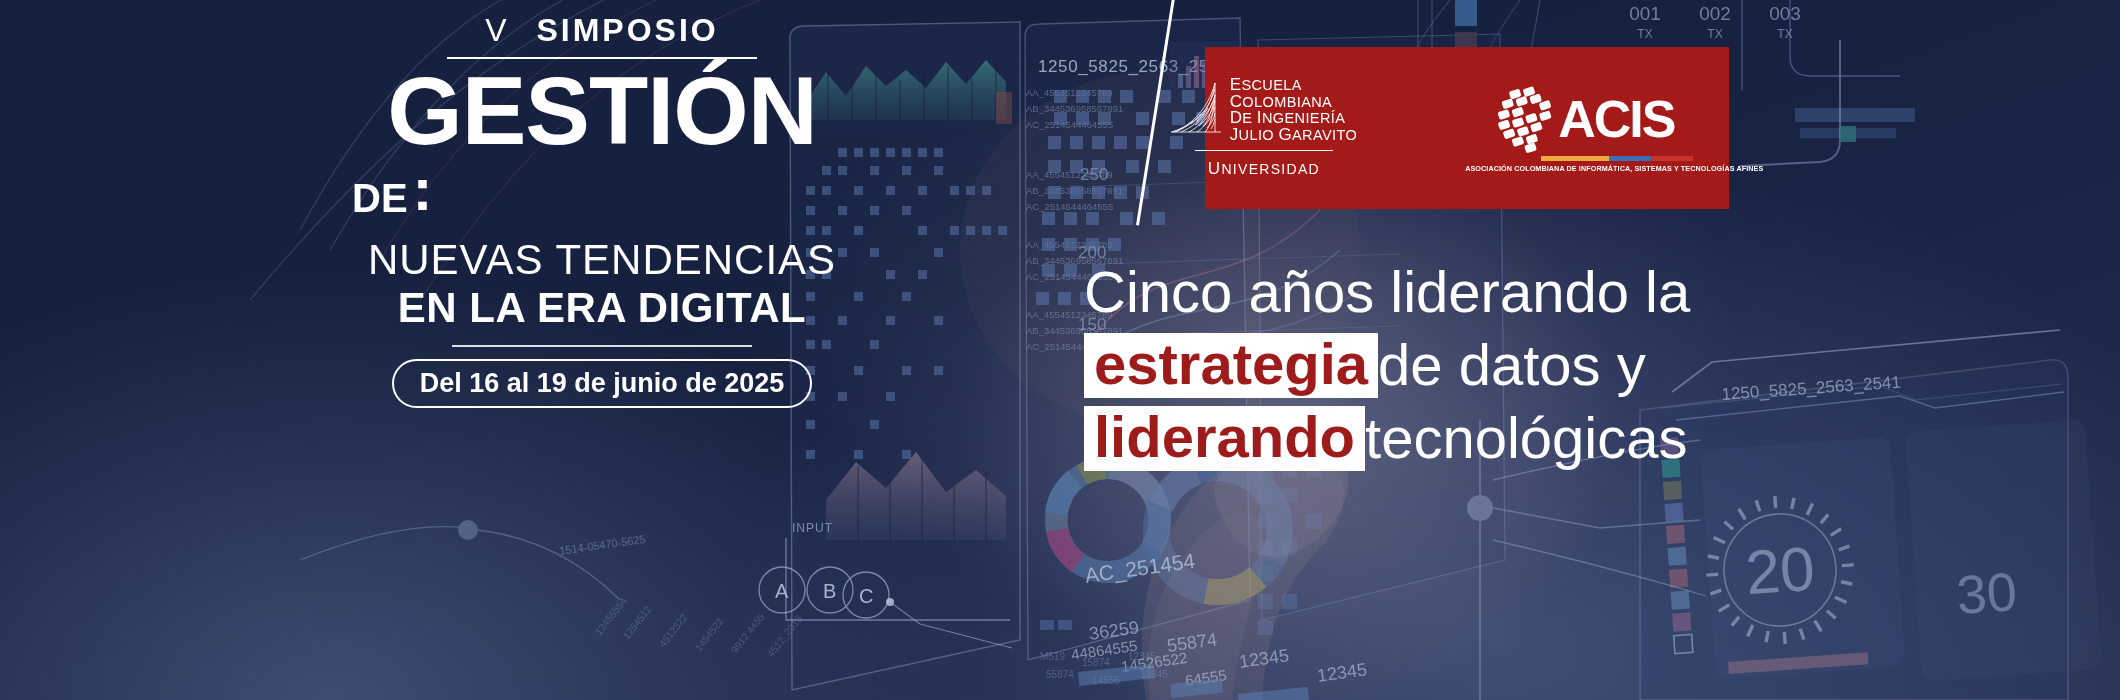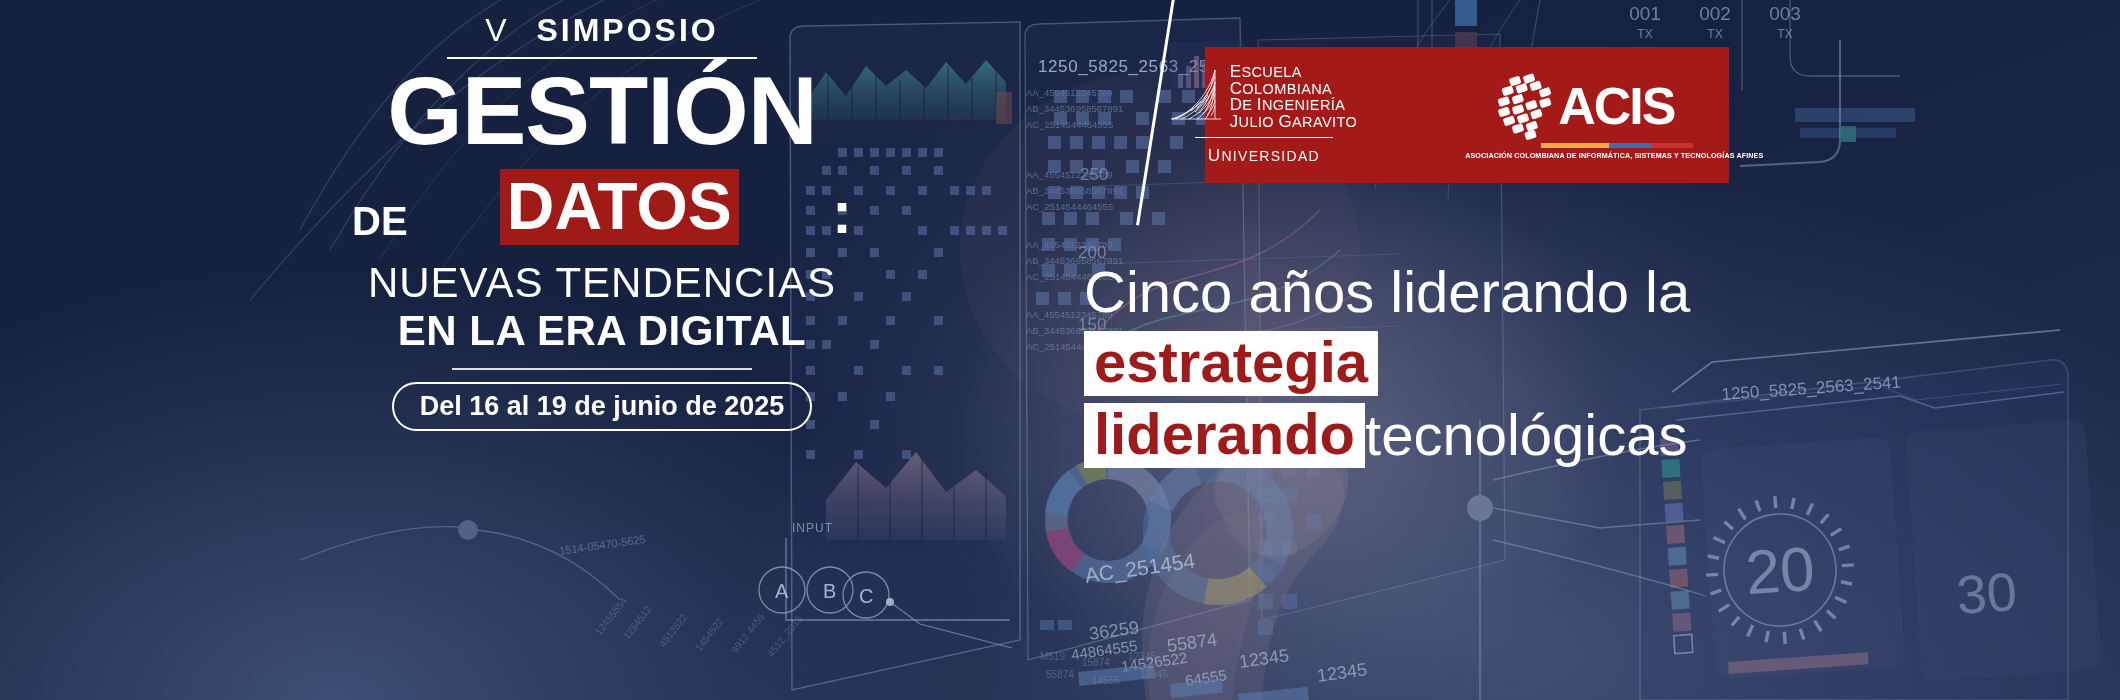--- a/index.html
+++ b/index.html
@@ -32,22 +32,22 @@
   }
   #simposio-line .numeral { font-weight:400; letter-spacing:6px; }
   #rule-top { width:310px; height:2px; background:#ffffff; margin:5px auto 0 auto; }
 
   #gestion {
     color:#ffffff; font-weight:700; font-size:97px; line-height:96px;
     letter-spacing:-1px; margin-top:4px;
   }
 
   #datos-row {
-    display:flex; align-items:flex-end; justify-content:space-between;
-    margin-top:10px; line-height:1;
+    display:flex; align-items:flex-end; justify-content:flex-start;
+    margin-top:1px; line-height:1;
   }
   #de-word {
     color:#ffffff; font-weight:800; font-size:40px; letter-spacing:0px;
     padding-bottom:4px; margin-right:2px;
   }
   #datos-hl {
     background:#a01a18; color:#ffffff; font-weight:800; font-size:66px;
     line-height:66px; padding:4px 7px 6px 7px; letter-spacing:0px;
   }
   #colon {
@@ -69,21 +69,21 @@
   }
   #date-pill {
     display:inline-block; margin-top:12px;
     border:2px solid #ffffff; border-radius:30px;
     color:#ffffff; font-weight:700; font-size:27px; line-height:30px;
     padding:7px 26px 8px 26px; white-space:nowrap;
   }
 
   
   #logo-banner {
-    position:absolute; left:1205px; top:47px; width:524px; height:136px;
+    position:absolute; left:1205px; top:47px; width:524px; height:162px;
     background:#a41a18; z-index:25;
     display:flex; align-items:center; justify-content:center; gap:48px;
   }
   #diag-line {
     position:absolute; left:1172px; top:-2px; width:3px; height:230px;
     background:#ffffff; transform:rotate(9deg); transform-origin:top center;
     z-index:26;
   }
 
   
@@ -583,21 +583,20 @@
   <div id="title-block">
     <div id="simposio-line">
       <span class="numeral">V</span>&nbsp;&nbsp;<span>SIMPOSIO</span>
     </div>
     <div id="rule-top"></div>
 
     <div id="gestion">GESTIÓN</div>
 
     <div id="datos-row">
       <span id="de-word">DE</span>
-      <span id="datos-hl">DATOS</span>
       <span id="colon">:</span>
     </div>
 
     <div id="nuevas">NUEVAS TENDENCIAS</div>
     <div id="era">EN LA ERA DIGITAL</div>
 
     <div id="rule-bottom"></div>
 
     <div id="date-pill">Del 16 al 19 de junio de 2025</div>
   </div>
@@ -675,20 +674,21 @@
       <div id="acis-tagline">ASOCIACIÓN COLOMBIANA DE INFORMÁTICA, SISTEMAS Y TECNOLOGÍAS AFINES</div>
     </div>
   </div>
 
   <div id="tagline">
     <div class="row l1">
       <span>Cinco años liderando la</span>
     </div>
     <div class="row l2">
       <span class="hl">estrategia</span>
+      <span>de datos y</span>
     </div>
     <div class="row l3">
       <span class="hl">liderando</span>
       <span>tecnológicas</span>
     </div>
   </div>
 
 </div>
 
 </body></html>

